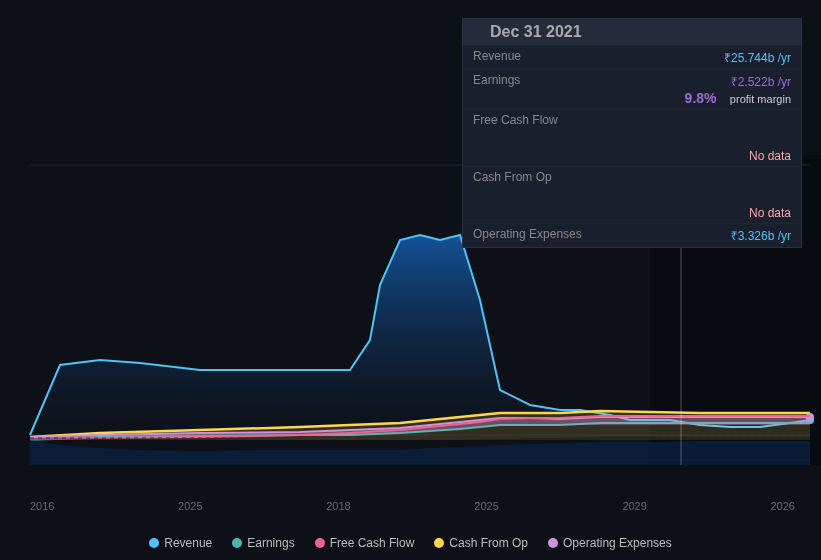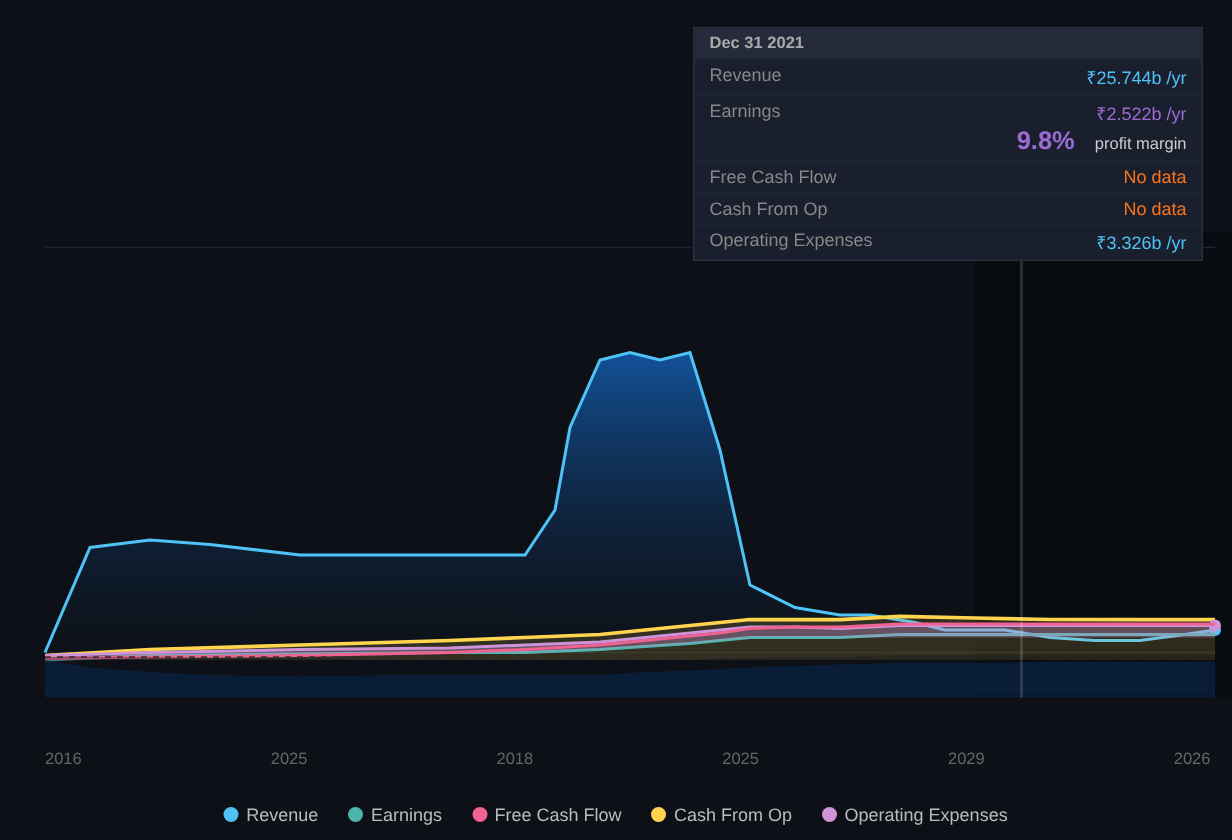--- a/index.html
+++ b/index.html
@@ -25,22 +25,22 @@
       top: 18px;
       left: 462px;
       width: 340px;
       background: #1a1f2e;
       border: 1px solid #2a3040;
       z-index: 10;
     }
 
     .tooltip-title {
       background: #252b3b;
-      padding: 4px 10px;
-      font-size: 11px;
+      padding: 4px 27px;
+      font-size: 16px;
       color: #aaa;
       font-weight: bold;
     }
 
     .tooltip-row {
       display: flex;
       justify-content: space-between;
       padding: 3px 10px;
       font-size: 12px;
       border-top: 1px solid #1e2535;
@@ -50,24 +50,24 @@
       color: #888;
     }
 
     .tooltip-value {
       color: #ccc;
       text-align: right;
     }
 
     .tooltip-value.cyan { color: #4fc3f7; margin-left: 34px; }
     .tooltip-value.purple { color: #9c6cd4; margin-left: 40px; }
-    .tooltip-value.nodata { color: #f97316; }
+    .tooltip-value.nodata { color: #fca5a5; margin-top: 36px; }
 
     .profit-margin {
-      font-size: 17px;
+      font-size: 14px;
       color: #9c6cd4;
       font-weight: bold;
     }
     .profit-margin-normal {
       font-size: 11px;
       color: #ccc;
       font-weight: normal;
       padding-left: 10px;
     }
 
@@ -230,21 +230,21 @@
     <path d="M30,283 L100,283 L200,284 L300,286 L350,287 L400,286 L430,285 L460,285 
              L480,284 L500,284 L530,283 L560,283 L600,282 L650,282 L700,282 L760,282 L810,282
              L810,310 L30,310 Z" fill="#0d1117" opacity="0.3"></path>
 
     <path d="M30,285 L60,290 L100,293 L140,295 L200,296 L260,295 L310,295 L350,295 
              L400,295 L430,293 L460,292 L480,291 L500,290 L530,289 L560,288 
              L600,287 L650,287 L700,286 L760,286 L810,286
              L810,310 L30,310 Z" fill="#0a2444" opacity="0.7"></path>
   </svg>
 
-  <div style="position:absolute; bottom:48px; left:30px; right:14px; display:flex; justify-content:space-between;">
+  <div style="position:absolute; bottom:48px; left:30px; right:26px; display:flex; justify-content:space-between;">
     <span class="x-label">2016</span>
     <span class="x-label">2025</span>
     <span class="x-label">2018</span>
     <span class="x-label">2025</span>
     <span class="x-label">2029</span>
     <span class="x-label">2026</span>
   </div>
 
   <div class="legend">
     <div class="legend-item">

